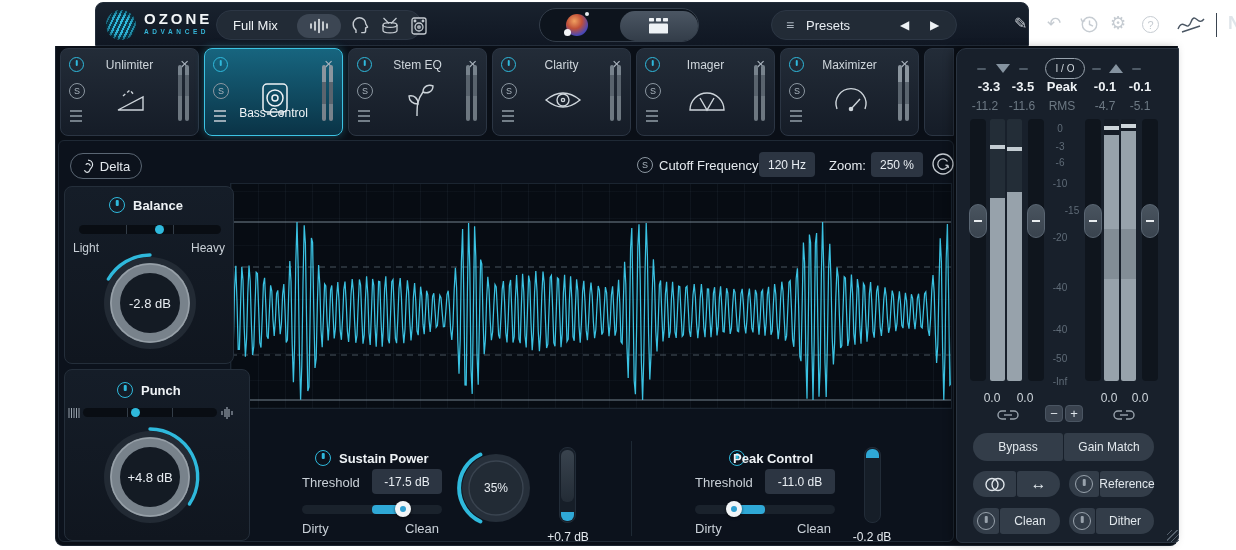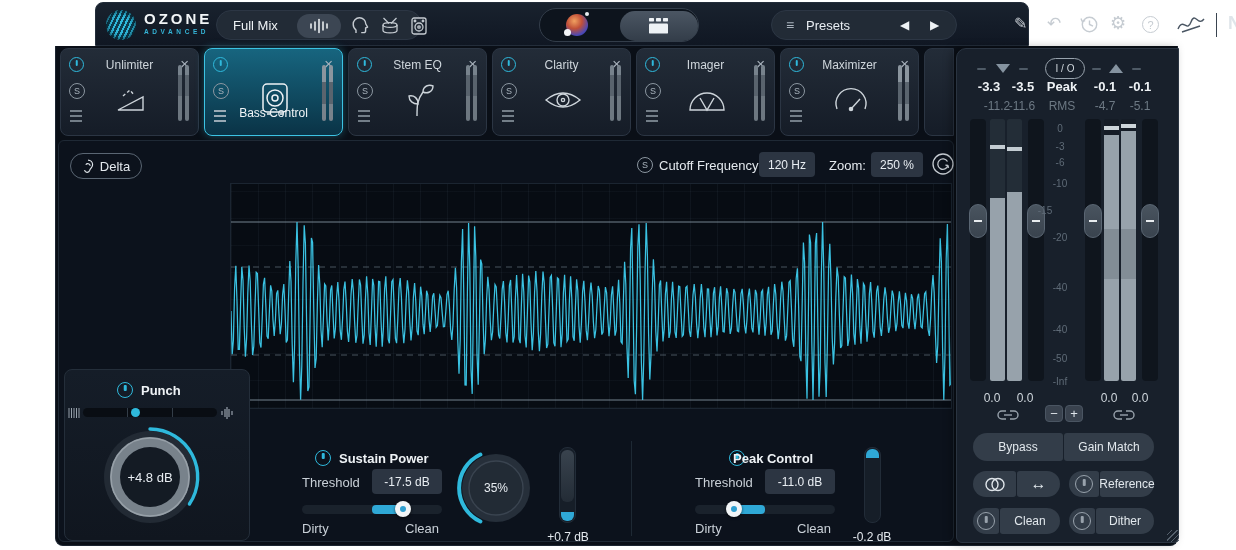--- a/index.html
+++ b/index.html
@@ -368,20 +368,39 @@
       <svg id="wave" width="722" height="226">
           <line x1="0" x2="722" y1="38" y2="38" class="solid"></line>
           <line x1="0" x2="722" y1="216" y2="216" class="solid"></line>
           <line x1="0" x2="722" y1="83" y2="83" class="dash"></line>
           <line x1="0" x2="722" y1="171" y2="171" class="dash"></line>
           <polyline points="0.0,127.0 1.2,170.3 2.4,156.2 3.6,103.7 4.8,81.7 6.0,117.8 7.2,165.3 8.4,165.4 9.6,119.4 10.8,82.7 12.0,96.4 13.2,143.6 14.4,172.6 15.6,154.4 16.8,109.0 18.0,81.5 19.2,97.2 20.4,140.4 21.6,171.1 22.8,162.3 24.0,122.2 25.2,88.3 26.4,89.6 27.6,123.4 28.8,158.6 30.0,163.5 31.2,134.6 32.4,100.3 33.6,93.9 34.8,120.8 36.0,152.2 37.2,154.7 38.4,127.0 39.6,101.4 40.8,107.2 42.0,136.0 43.2,151.9 44.4,136.0 45.6,109.6 46.8,106.4 48.0,130.3 49.2,150.3 50.4,139.8 51.6,110.5 52.8,100.1 54.0,125.5 55.2,158.6 56.4,155.8 57.6,112.6 58.8,77.1 60.0,97.3 61.2,160.5 62.4,198.3 63.6,161.1 64.8,78.0 66.0,38.1 67.2,84.4 68.4,169.9 69.6,215.7 70.8,181.7 72.0,99.1 73.2,41.3 74.4,59.4 75.6,137.9 76.8,207.0 78.0,202.9 79.2,127.4 80.4,53.9 81.6,58.4 82.8,126.9 84.0,184.0 85.2,174.4 86.4,118.1 87.6,81.1 88.8,100.2 90.0,146.3 91.2,163.3 92.4,135.0 93.6,100.0 94.8,101.9 96.0,135.5 97.2,156.4 98.4,138.3 99.6,105.9 100.8,101.5 102.0,130.0 103.2,154.5 104.4,144.7 105.6,113.3 106.8,98.0 108.0,116.3 109.2,146.7 110.4,155.8 111.6,134.5 112.8,105.5 114.0,97.6 115.2,118.1 116.4,147.2 117.6,157.9 118.8,140.7 120.0,110.9 121.2,95.0 122.4,107.4 123.6,137.6 124.8,158.8 126.0,151.1 127.2,120.5 128.4,95.5 129.6,101.1 130.8,133.3 132.0,159.6 133.2,151.2 134.4,115.4 135.6,92.3 136.8,110.0 138.0,148.7 139.2,160.9 140.4,130.1 141.6,94.9 142.8,101.5 144.0,141.9 145.2,162.7 146.4,136.1 147.6,97.4 148.8,97.7 150.0,136.0 151.2,162.7 152.4,144.4 153.6,105.0 154.8,92.2 156.0,119.9 157.2,155.1 158.4,159.2 159.6,129.3 160.8,97.7 162.0,95.7 163.2,123.8 164.4,154.3 165.6,159.2 166.8,135.1 168.0,104.3 169.2,94.1 170.4,113.0 171.6,143.8 172.8,159.1 174.0,145.3 175.2,114.9 176.4,96.4 177.6,107.8 178.8,138.0 180.0,156.4 181.2,143.4 182.4,113.0 183.6,99.0 184.8,117.6 186.0,146.8 187.2,151.1 188.4,125.4 189.6,102.7 190.8,111.9 192.0,140.2 193.2,150.1 194.4,129.6 195.6,106.7 196.8,111.1 198.0,135.5 199.2,147.9 200.4,134.0 201.6,112.5 202.8,109.3 204.0,126.5 205.2,143.2 206.4,141.5 207.6,124.9 208.8,111.3 210.0,113.7 211.2,128.9 212.4,142.7 213.6,142.4 214.8,127.6 216.0,110.6 217.2,106.8 218.4,121.7 219.6,145.0 220.8,156.0 222.0,140.2 223.2,105.6 224.4,83.8 225.6,103.9 226.8,156.8 228.0,189.7 229.2,155.7 230.4,77.9 231.6,44.9 232.8,110.8 234.0,200.9 235.2,201.0 236.4,108.2 237.6,39.0 238.8,83.8 240.0,185.5 241.2,209.9 242.4,124.2 243.6,42.3 244.8,72.8 246.0,170.0 247.2,200.7 248.4,140.1 249.6,75.6 250.8,80.2 252.0,134.1 253.2,170.2 254.4,155.8 255.6,115.5 256.8,92.8 258.0,105.4 259.2,136.5 260.4,156.2 261.6,148.3 262.8,121.8 264.0,100.6 265.2,102.9 266.4,126.5 267.6,151.0 268.8,154.5 270.0,132.9 271.2,105.1 272.4,97.0 273.6,117.9 274.8,148.8 276.0,158.4 277.2,134.9 278.4,101.7 279.6,96.0 280.8,126.4 282.0,158.5 283.2,152.8 284.4,114.3 285.6,91.1 286.8,114.2 288.0,154.8 289.2,159.2 290.4,120.5 291.6,89.8 292.8,108.2 294.0,151.7 295.2,163.4 296.4,128.5 297.6,91.5 298.8,97.9 300.0,139.1 301.2,166.3 302.4,149.3 303.6,108.0 304.8,87.0 306.0,106.9 307.2,146.6 308.4,167.2 309.6,149.9 310.8,111.7 312.0,87.5 313.2,98.7 314.4,134.8 315.6,164.0 316.8,160.2 318.0,126.6 319.2,93.5 320.4,91.4 321.6,123.2 322.8,158.7 324.0,162.3 325.2,129.3 326.4,93.9 327.6,95.1 328.8,132.5 330.0,163.2 331.2,150.1 332.4,108.8 333.6,90.8 334.8,119.3 336.0,157.4 337.2,155.1 338.4,116.0 339.6,92.2 340.8,114.5 342.0,152.6 343.2,156.8 344.4,123.2 345.6,95.3 346.8,106.7 348.0,141.8 349.2,158.8 350.4,139.7 351.6,107.5 352.8,96.9 354.0,117.2 355.2,146.4 356.4,156.2 357.6,138.4 358.8,110.8 360.0,98.5 361.2,111.8 362.4,138.1 363.6,154.1 364.8,146.0 366.0,121.2 367.2,102.0 368.4,106.0 369.6,129.7 370.8,150.6 372.0,148.0 373.2,123.9 374.4,103.1 375.6,108.5 376.8,134.8 378.0,152.1 379.2,139.4 380.4,111.1 381.6,102.3 382.8,125.2 384.0,151.7 385.2,146.5 386.4,113.9 387.6,95.9 388.8,119.5 390.0,157.8 391.2,159.4 392.4,115.2 393.6,77.7 394.8,99.9 396.0,164.1 397.2,194.0 398.4,144.9 399.6,64.0 400.8,44.0 402.0,114.7 403.2,197.0 404.4,210.2 405.6,144.3 406.8,62.8 408.0,40.3 409.2,95.7 410.4,178.8 411.6,216.0 412.8,174.3 414.0,90.2 415.2,39.0 416.4,71.5 417.6,149.9 418.8,195.6 420.0,171.1 421.2,109.4 422.4,75.2 423.6,98.3 424.8,147.3 426.0,167.4 427.2,140.1 428.4,100.9 429.6,96.4 430.8,129.6 432.0,157.5 433.2,145.1 434.4,109.7 435.6,97.9 436.8,124.6 438.0,154.0 439.2,147.9 440.4,115.0 441.6,97.7 442.8,116.9 444.0,148.1 445.2,154.0 446.4,128.8 447.6,102.1 448.8,102.6 450.0,128.5 451.2,152.3 452.4,150.8 453.6,126.7 454.8,103.5 456.0,102.2 457.2,123.0 458.4,146.9 459.6,153.0 460.8,136.2 462.0,111.0 463.2,100.0 464.4,113.7 465.6,140.0 466.8,154.1 468.0,141.6 469.2,114.2 470.4,100.0 471.6,114.9 472.8,143.3 474.0,153.2 475.2,132.1 476.4,104.9 477.6,105.1 478.8,133.0 480.0,153.1 481.2,139.0 482.4,109.3 483.6,103.2 484.8,128.6 486.0,151.5 487.2,142.1 488.4,113.4 489.6,102.4 490.8,122.2 492.0,147.5 493.2,147.9 494.4,124.3 495.6,104.2 496.8,109.2 498.0,132.8 499.2,149.9 500.4,144.1 501.6,122.0 502.8,105.0 504.0,108.4 505.2,128.5 506.4,147.0 507.6,147.7 508.8,130.1 510.0,109.9 511.2,104.9 512.4,120.1 513.6,141.7 514.8,149.5 516.0,135.4 517.2,112.6 518.4,104.5 519.6,120.4 520.8,143.9 522.0,148.4 523.2,127.7 524.4,105.9 525.6,109.9 526.8,135.7 528.0,150.8 529.2,134.8 530.4,108.2 531.6,106.2 532.8,132.0 534.0,151.6 535.2,138.8 536.4,110.3 537.6,102.9 538.8,126.1 540.0,150.8 541.2,147.0 542.4,119.5 543.6,100.1 544.8,110.3 546.0,138.7 547.2,155.3 548.4,143.5 549.6,115.2 550.8,97.7 552.0,107.2 553.2,135.3 554.4,156.6 555.6,151.9 556.8,124.6 558.0,98.2 559.2,96.7 560.4,123.4 561.6,155.7 562.8,162.8 564.0,134.3 565.2,94.3 566.4,84.2 567.6,121.5 568.8,172.4 570.0,177.2 571.2,118.6 572.4,58.5 573.6,78.7 574.8,170.1 576.0,214.8 577.2,143.7 578.4,50.5 579.6,58.5 580.8,157.5 582.0,216.0 583.2,157.0 584.4,59.0 585.6,49.0 586.8,137.8 588.0,212.7 589.2,183.4 590.4,88.0 591.6,38.0 592.8,87.1 594.0,178.6 595.2,213.0 596.4,159.1 597.6,84.7 598.8,59.7 600.0,96.7 601.2,153.8 602.4,180.4 603.6,159.2 604.8,113.5 606.0,83.4 607.2,92.9 608.4,131.5 609.6,164.1 610.8,161.6 612.0,126.5 613.2,92.7 614.4,94.0 615.6,129.6 616.8,161.9 618.0,155.1 619.2,116.2 620.4,90.5 621.6,109.2 622.8,149.6 624.0,160.7 625.2,128.5 626.4,95.0 627.6,104.1 628.8,142.9 630.0,159.8 631.2,133.4 632.4,99.5 633.6,101.8 634.8,135.6 636.0,157.6 637.2,142.1 638.4,109.6 639.6,98.1 640.8,118.9 642.0,147.4 643.2,153.6 644.4,132.9 645.6,107.4 646.8,101.5 648.0,119.3 649.2,143.3 650.4,151.9 651.6,138.4 652.8,115.4 654.0,103.3 655.2,112.3 656.4,134.1 657.6,148.8 658.8,143.2 660.0,122.5 661.2,106.6 662.4,111.4 663.6,132.2 664.8,147.1 666.0,139.7 667.2,118.1 668.4,107.2 669.6,120.2 670.8,141.3 672.0,144.1 673.2,125.0 674.4,108.8 675.6,116.6 676.8,138.0 678.0,144.6 679.2,128.0 680.4,110.2 681.6,114.4 682.8,134.6 684.0,145.2 685.2,133.4 686.4,114.0 687.6,109.7 688.8,125.0 690.0,142.7 691.2,143.9 692.4,127.5 693.6,109.7 694.8,107.9 696.0,124.8 697.2,146.0 698.4,152.0 699.6,134.7 700.8,106.0 702.0,91.1 703.2,108.6 704.4,149.9 705.6,179.0 706.8,160.8 708.0,101.0 709.2,54.3 710.4,78.5 711.6,164.1 712.8,215.9 714.0,170.0 715.2,74.8 716.4,39.9 717.6,109.5 718.8,201.2 720.0,199.8 721.2,105.0" class="wavepl" style="stroke:#3ac2e2"></polyline>
         </svg>
     </div>
 
     
+    <div class="ab sidecard" style="left:5px;top:45px;width:170px;height:178px;">
+      <span class="ab pw" style="left:44px;top:10px;width:16px;height:16px;"></span>
+      <span class="ab ktitle txt" style="left:68px;top:11px;">Balance</span>
+      <div class="ab slidertrack" style="left:14px;top:38px;width:142px;">
+        <span class="ab slidertick" style="left:47px;"></span>
+        <span class="ab slidertick" style="left:94px;"></span>
+        <span class="ab sliderdot" style="left:76px;"></span>
+      </div>
+      <span class="ab lbl txt" style="left:8px;top:54px;">Light</span>
+      <span class="ab lbl txt" style="right:8px;top:54px;">Heavy</span>
+      <svg class="ab" style="left:33px;top:64px;" width="104" height="104" viewBox="0 0 104 104">
+        <circle cx="52" cy="52" r="46" fill="#222a34"></circle>
+        <circle cx="52" cy="52" r="40" fill="#78828b"></circle>
+        <circle cx="52" cy="52" r="39" fill="none" stroke="#97a0a8" stroke-width="1.5"></circle>
+        <circle cx="52" cy="52" r="30" fill="#141b24"></circle>
+        <path d="M52 4 A48 48 0 0 0 10.4 28" fill="none" stroke="#2fb9dc" stroke-width="3.4" stroke-linecap="round"></path>
+      </svg>
+      <span class="ab kval" style="left:33px;top:109px;width:104px;">-2.8 dB</span>
+    </div>
 
     
     <div class="ab sidecard" style="left:5px;top:228px;width:186px;height:172px;">
       <span class="ab pw" style="left:52px;top:12px;width:16px;height:16px;"></span>
       <span class="ab ktitle txt" style="left:76px;top:13px;">Punch</span>
       <svg class="ab" style="left:3px;top:37px;" width="12" height="12" viewBox="0 0 12 12">
         <g stroke="#98a2ac" stroke-width="1">
             <line x1="1" y1="1" x2="1" y2="11"></line>
             <line x1="3.5" y1="1" x2="3.5" y2="11"></line>
         <line x1="6" y1="1" x2="6" y2="11"></line>
@@ -464,21 +483,21 @@
     <span class="ab dash" style="left:135px;top:19px;width:9px;"></span>
     <span class="ab tri-up" style="left:152px;top:15px;"></span>
     <span class="ab dash" style="left:175px;top:19px;width:9px;"></span>
 
     <span class="ab pkv" style="left:13px;top:30px;width:38px;">-3.3</span>
     <span class="ab pkv" style="left:47px;top:30px;width:38px;">-3.5</span>
     <span class="ab pkv" style="left:86px;top:30px;width:38px;">Peak</span>
     <span class="ab pkv" style="left:129px;top:30px;width:38px;">-0.1</span>
     <span class="ab pkv" style="left:164px;top:30px;width:38px;">-0.1</span>
 
-    <span class="ab rmsv" style="left:9px;top:50px;width:38px;margin-left:12px;">-11.2</span>
+    <span class="ab rmsv" style="left:9px;top:50px;width:38px;">-11.2</span>
     <span class="ab rmsv" style="left:46px;top:50px;width:38px;">-11.6</span>
     <span class="ab rmsv" style="left:86px;top:50px;width:38px;">RMS</span>
     <span class="ab rmsv" style="left:129px;top:50px;width:38px;">-4.7</span>
     <span class="ab rmsv" style="left:164px;top:50px;width:38px;">-5.1</span>
 
     <div class="ab mtrack" style="left:13px;top:70px;"></div>
     <div class="ab mbarcol" style="left:33px;">
       <span class="ab fill" style="top:0;height:79px;background:#232d37;border-radius:2px 2px 0 0;"></span>
       <span class="ab fill" style="top:79px;height:183px;background:#97a2ab;border-radius:0 0 2px 2px;"></span>
       <span class="ab fill" style="top:26px;height:4px;background:#c3ccd2;"></span>
@@ -489,21 +508,21 @@
       <span class="ab fill" style="top:28px;height:4px;background:#c3ccd2;"></span>
     </div>
     <div class="ab mtrack" style="left:71px;top:70px;"></div>
     <span class="ab fader" style="left:12px;top:155px;"></span>
     <span class="ab fader" style="left:70px;top:155px;"></span>
 
     <span class="ab scalelab" style="left:85px;top:74px;">0</span>
     <span class="ab scalelab" style="left:85px;top:92px;">-3</span>
     <span class="ab scalelab" style="left:85px;top:108px;">-6</span>
     <span class="ab scalelab" style="left:85px;top:129px;">-10</span>
-    <span class="ab scalelab" style="left:70px;top:156px;">-15</span>
+    <span class="ab scalelab" style="left:97px;top:156px;">-15</span>
     <span class="ab scalelab" style="left:85px;top:183px;">-20</span>
     <span class="ab scalelab" style="left:85px;top:233px;">-40</span>
     <span class="ab scalelab" style="left:85px;top:275px;">-40</span>
     <span class="ab scalelab" style="left:85px;top:304px;">-50</span>
     <span class="ab scalelab" style="left:85px;top:327px;">-Inf</span>
 
     <div class="ab mtrack" style="left:128px;top:70px;"></div>
     <div class="ab mbarcol" style="left:147px;">
       <span class="ab fill" style="top:16px;height:246px;background:#97a2ab;border-radius:0 0 2px 2px;"></span>
       <span class="ab fill" style="top:7px;height:4px;background:#cdd5da;"></span>

